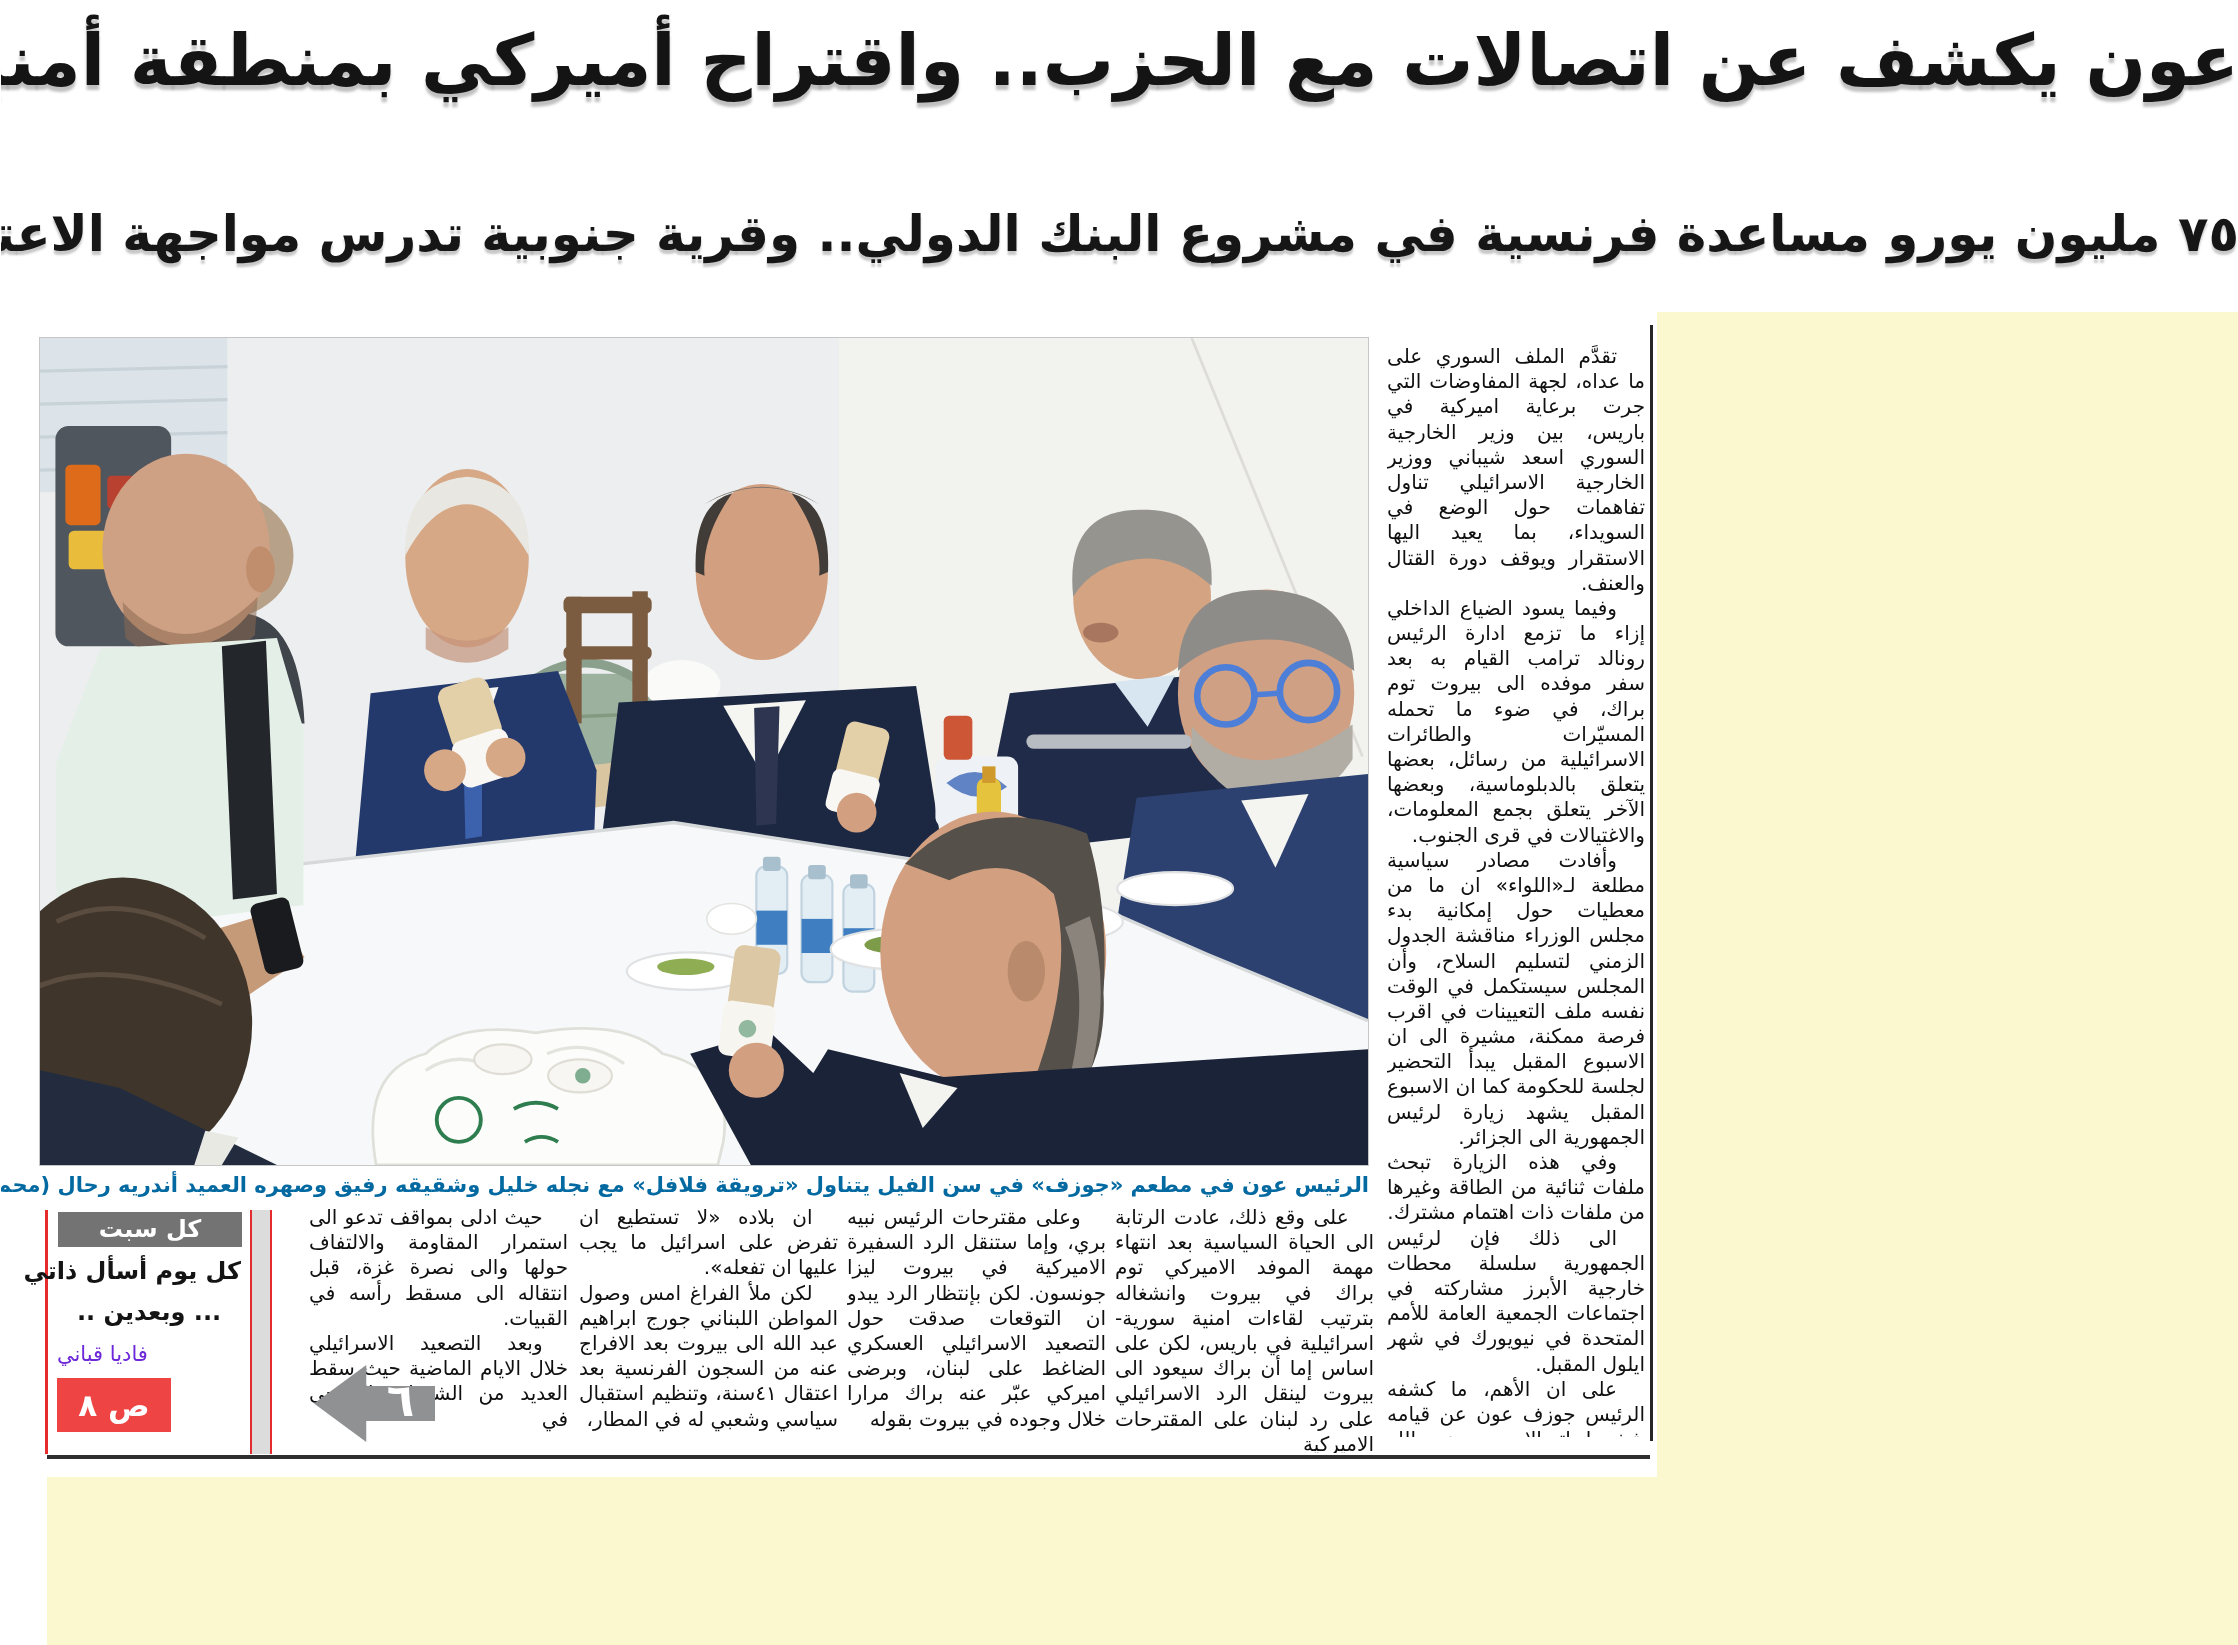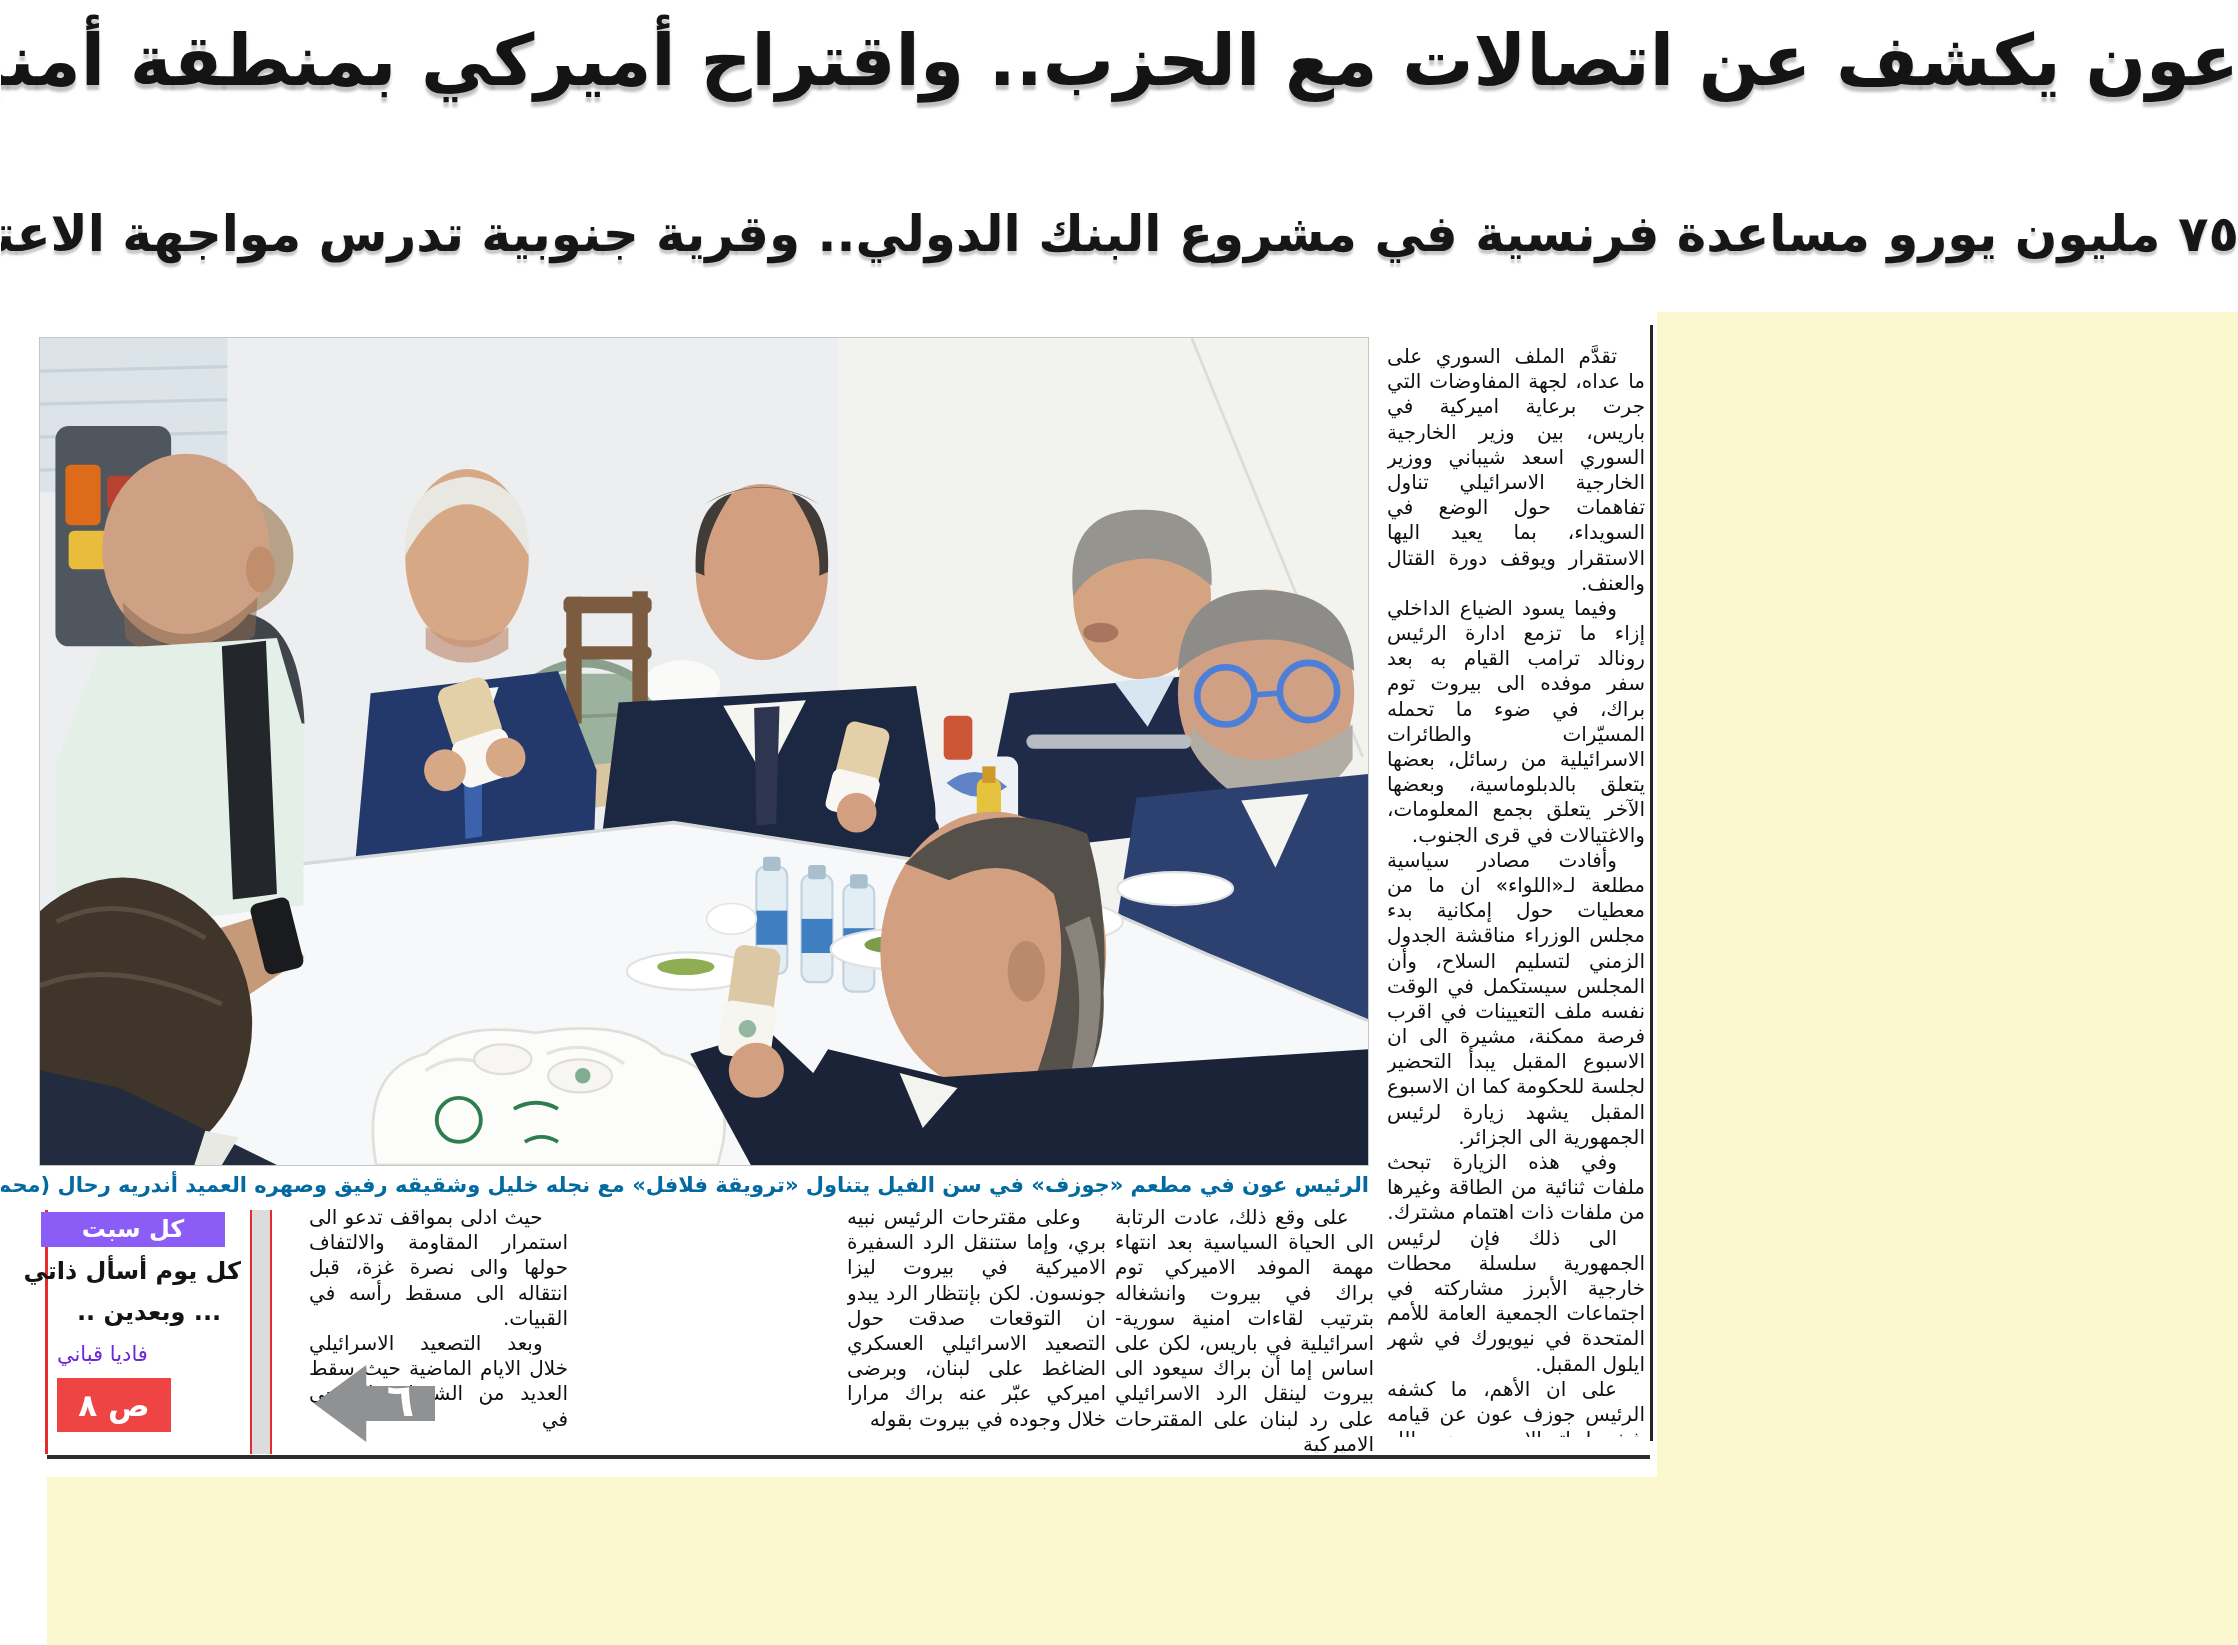--- a/index.html
+++ b/index.html
@@ -26,21 +26,21 @@
   .yellow-right{left:1657px;top:312px;width:581px;height:1334px;background:#FBF8D0;}
   .yellow-bottom{left:47px;top:1477px;width:1610px;height:168px;background:#FBF8D0;}
 
   .bcol{top:1205px;width:259px;height:248px;font-size:20px;line-height:1.26;text-align:justify;color:#101010;overflow:hidden;}
   .bcol p{margin:0;text-indent:25.4px;}
   .bcol-1{left:1115px;} .bcol-2{left:847px;} .bcol-3{left:579px;} .bcol-4{left:294px;margin-left:15px;}
 
   .fb-line-left{left:45px;top:1210px;width:2.8px;height:244px;background:#E62B2E;}
   .fb-divider{left:250px;top:1210px;width:17.7px;height:244px;background:#dcdcdc;
               border-left:2.2px solid #E62B2E;border-right:2.2px solid #E62B2E;}
-  .fb-header{left:41px;top:1212px;width:184px;height:35px;background:#8b5cf6;color:#fff;
+  .fb-header{left:58px;top:1212px;width:184px;height:35px;background:#737373;color:#fff;
              font-size:24px;font-weight:bold;text-align:center;line-height:35px;}
   .fb-title1{left:57px;top:1257px;width:184px;font-size:24px;font-weight:bold;color:#141414;white-space:nowrap;}
   .fb-title2{left:57px;top:1298px;width:184px;text-align:center;font-size:24px;font-weight:bold;color:#141414;white-space:nowrap;}
   .fb-author{left:57px;top:1342px;width:184px;text-align:left;font-size:21px;color:#6d28d9;white-space:nowrap;}
   .fb-pageref{left:57px;top:1378px;width:114px;height:54px;background:#ef4444;color:#fff;
               font-size:31px;font-weight:bold;text-align:center;line-height:54px;}
 
   .cont-arrow{left:314px;top:1365px;width:121px;height:77px;}
   .cont-arrow svg{display:block;width:100%;height:100%;}
   .arrow-num{position:absolute;left:52px;top:8.8px;width:69px;text-align:center;color:#ffffff;
@@ -255,20 +255,24 @@
   <div class="abs yellow-right"></div>
   <div class="abs h-rule"></div>
   <div class="abs yellow-bottom"></div>
 
   <div class="abs bcol bcol-1">
     <p>على وقع ذلك، عادت الرتابة الى الحياة السياسية بعد انتهاء مهمة الموفد الاميركي توم براك في بيروت وانشغاله بترتيب لقاءات امنية سورية- اسرائيلية في باريس، لكن على اساس إما أن براك سيعود الى بيروت لينقل الرد الاسرائيلي على رد لبنان على المقترحات الاميركية</p>
   </div>
   <div class="abs bcol bcol-2">
     <p>وعلى مقترحات الرئيس نبيه بري، وإما ستنقل الرد السفيرة الاميركية في بيروت ليزا جونسون. لكن بإنتظار الرد يبدو ان التوقعات صدقت حول التصعيد الاسرائيلي العسكري الضاغط على لبنان، وبرضى اميركي عبّر عنه براك مرارا خلال وجوده في بيروت بقوله</p>
   </div>
+  <div class="abs bcol bcol-3">
+    <p>ان بلاده «لا تستطيع ان تفرض على اسرائيل ما يجب عليها ان تفعله».</p>
+    <p>لكن ملأ الفراغ امس وصول المواطن اللبناني جورج ابراهيم عبد الله الى بيروت بعد الافراج عنه من السجون الفرنسية بعد اعتقال ٤١سنة، وتنظيم استقبال سياسي وشعبي له في المطار،</p>
+  </div>
   <div class="abs bcol bcol-4">
     <p>حيث ادلى بمواقف تدعو الى استمرار المقاومة والالتفاف حولها والى نصرة غزة، قبل انتقاله الى مسقط رأسه في القبيات.</p>
     <p>وبعد التصعيد الاسرائيلي خلال الايام الماضية حيث سقط العديد من الشهداء والجرحى في</p>
   </div>
 
   <div class="abs cont-arrow">
     <svg viewBox="0 0 220 140">
       <polygon points="0,70 95,0 95,38 220,38 220,102 95,102 95,140" fill="#8F9192"></polygon>
     </svg>
     <span class="arrow-num">٦</span>

